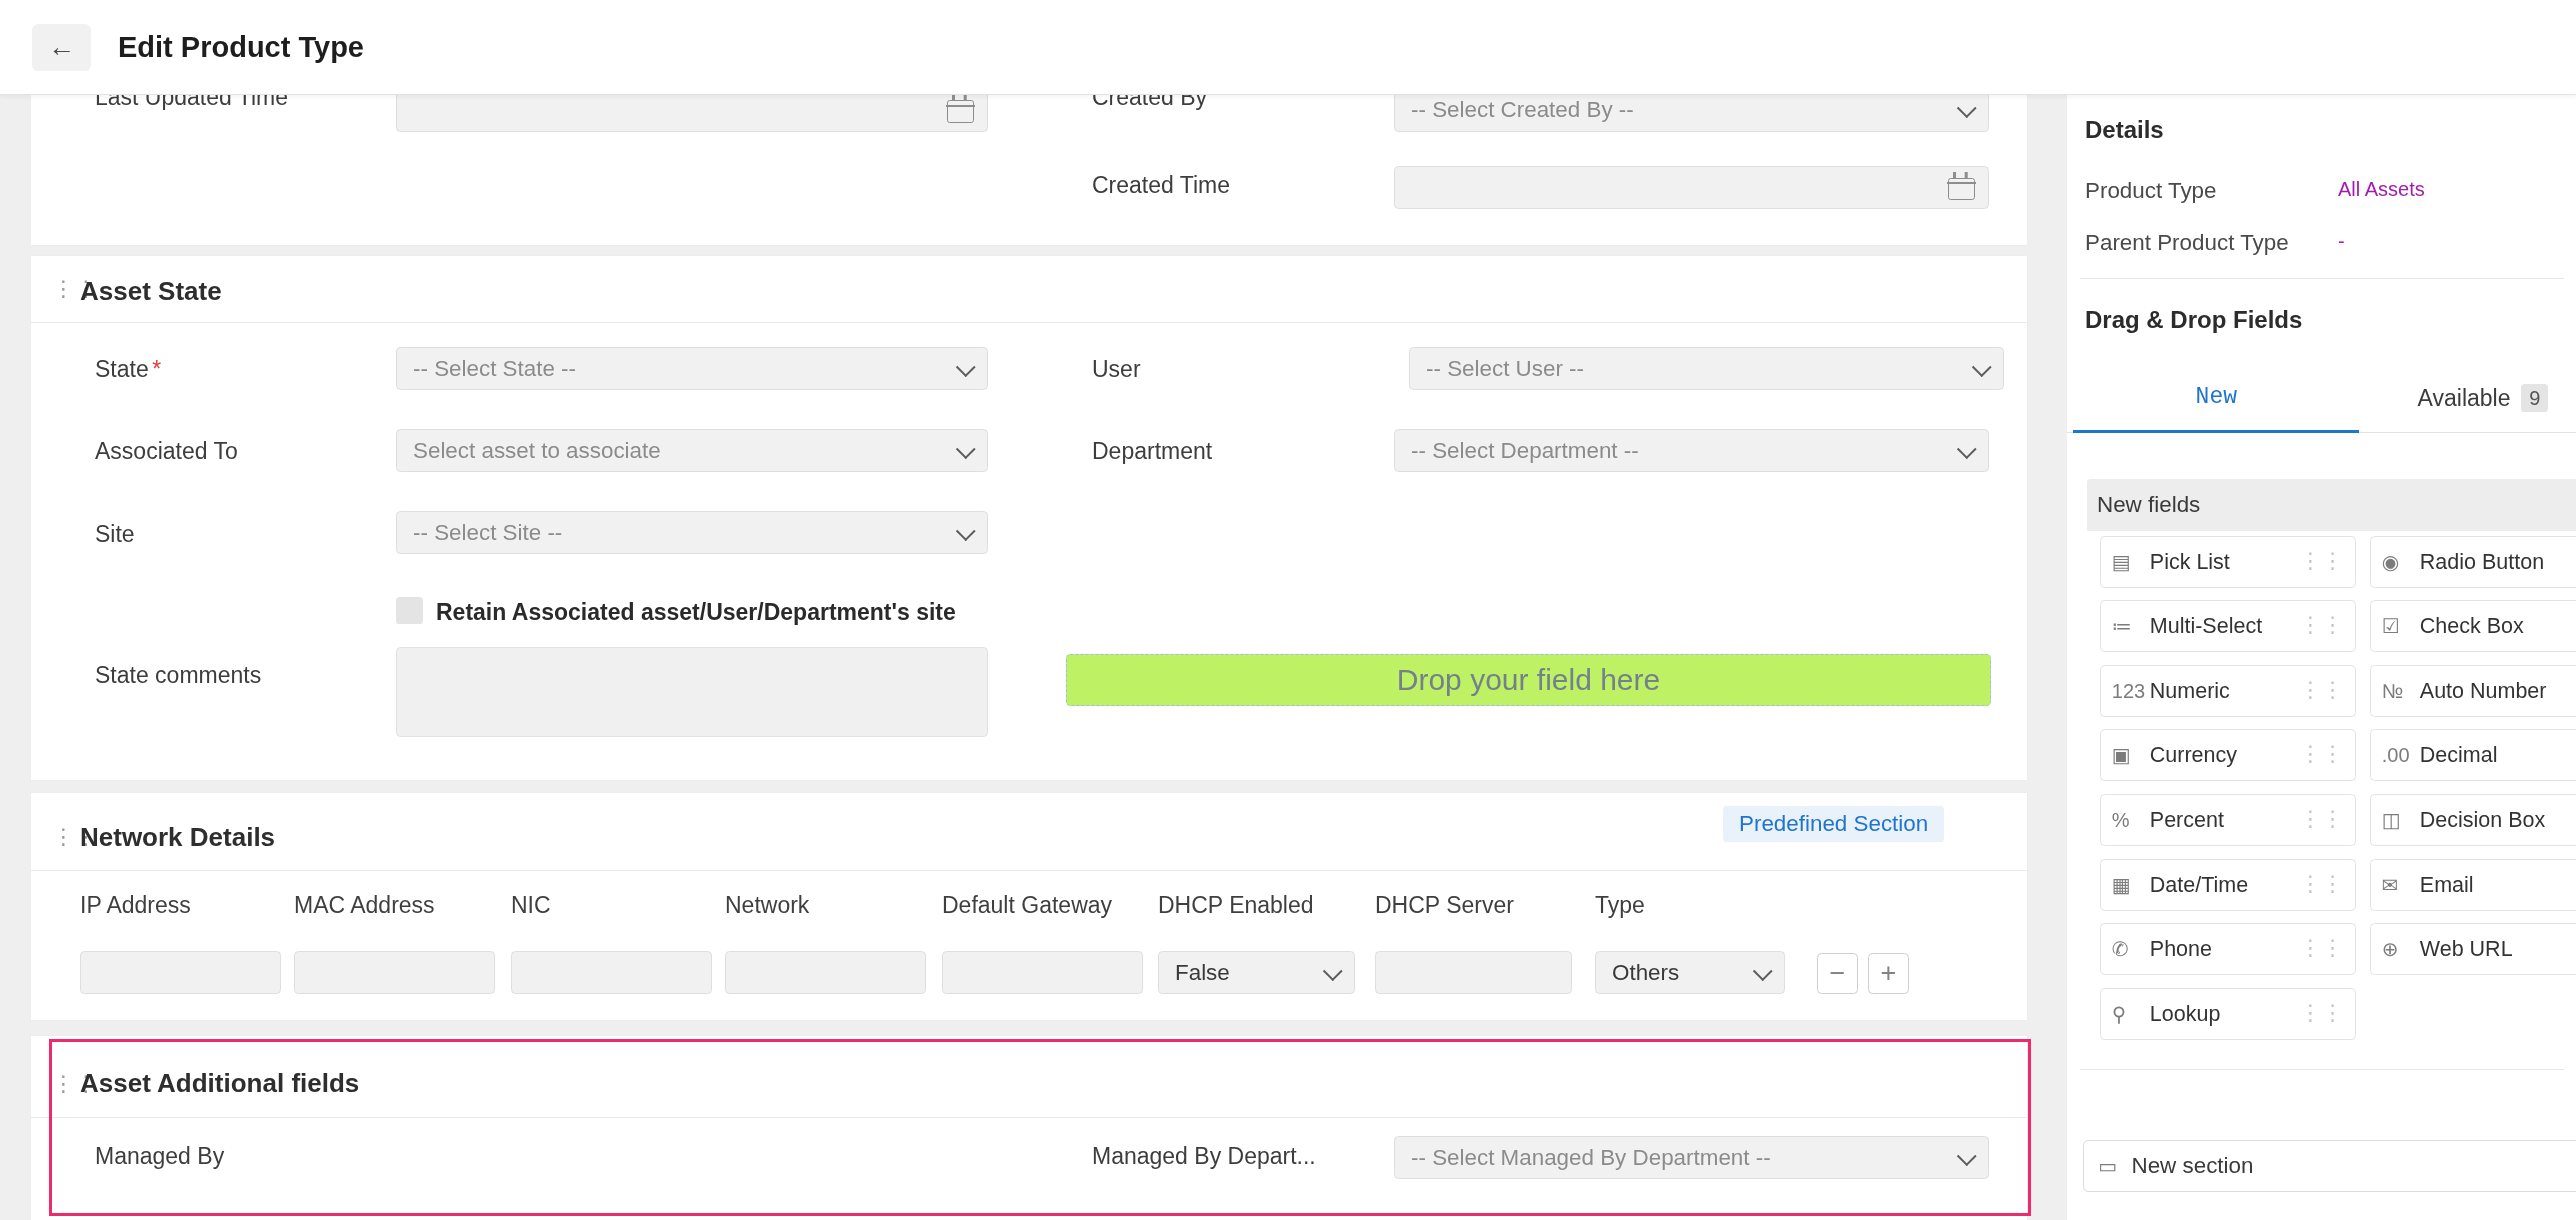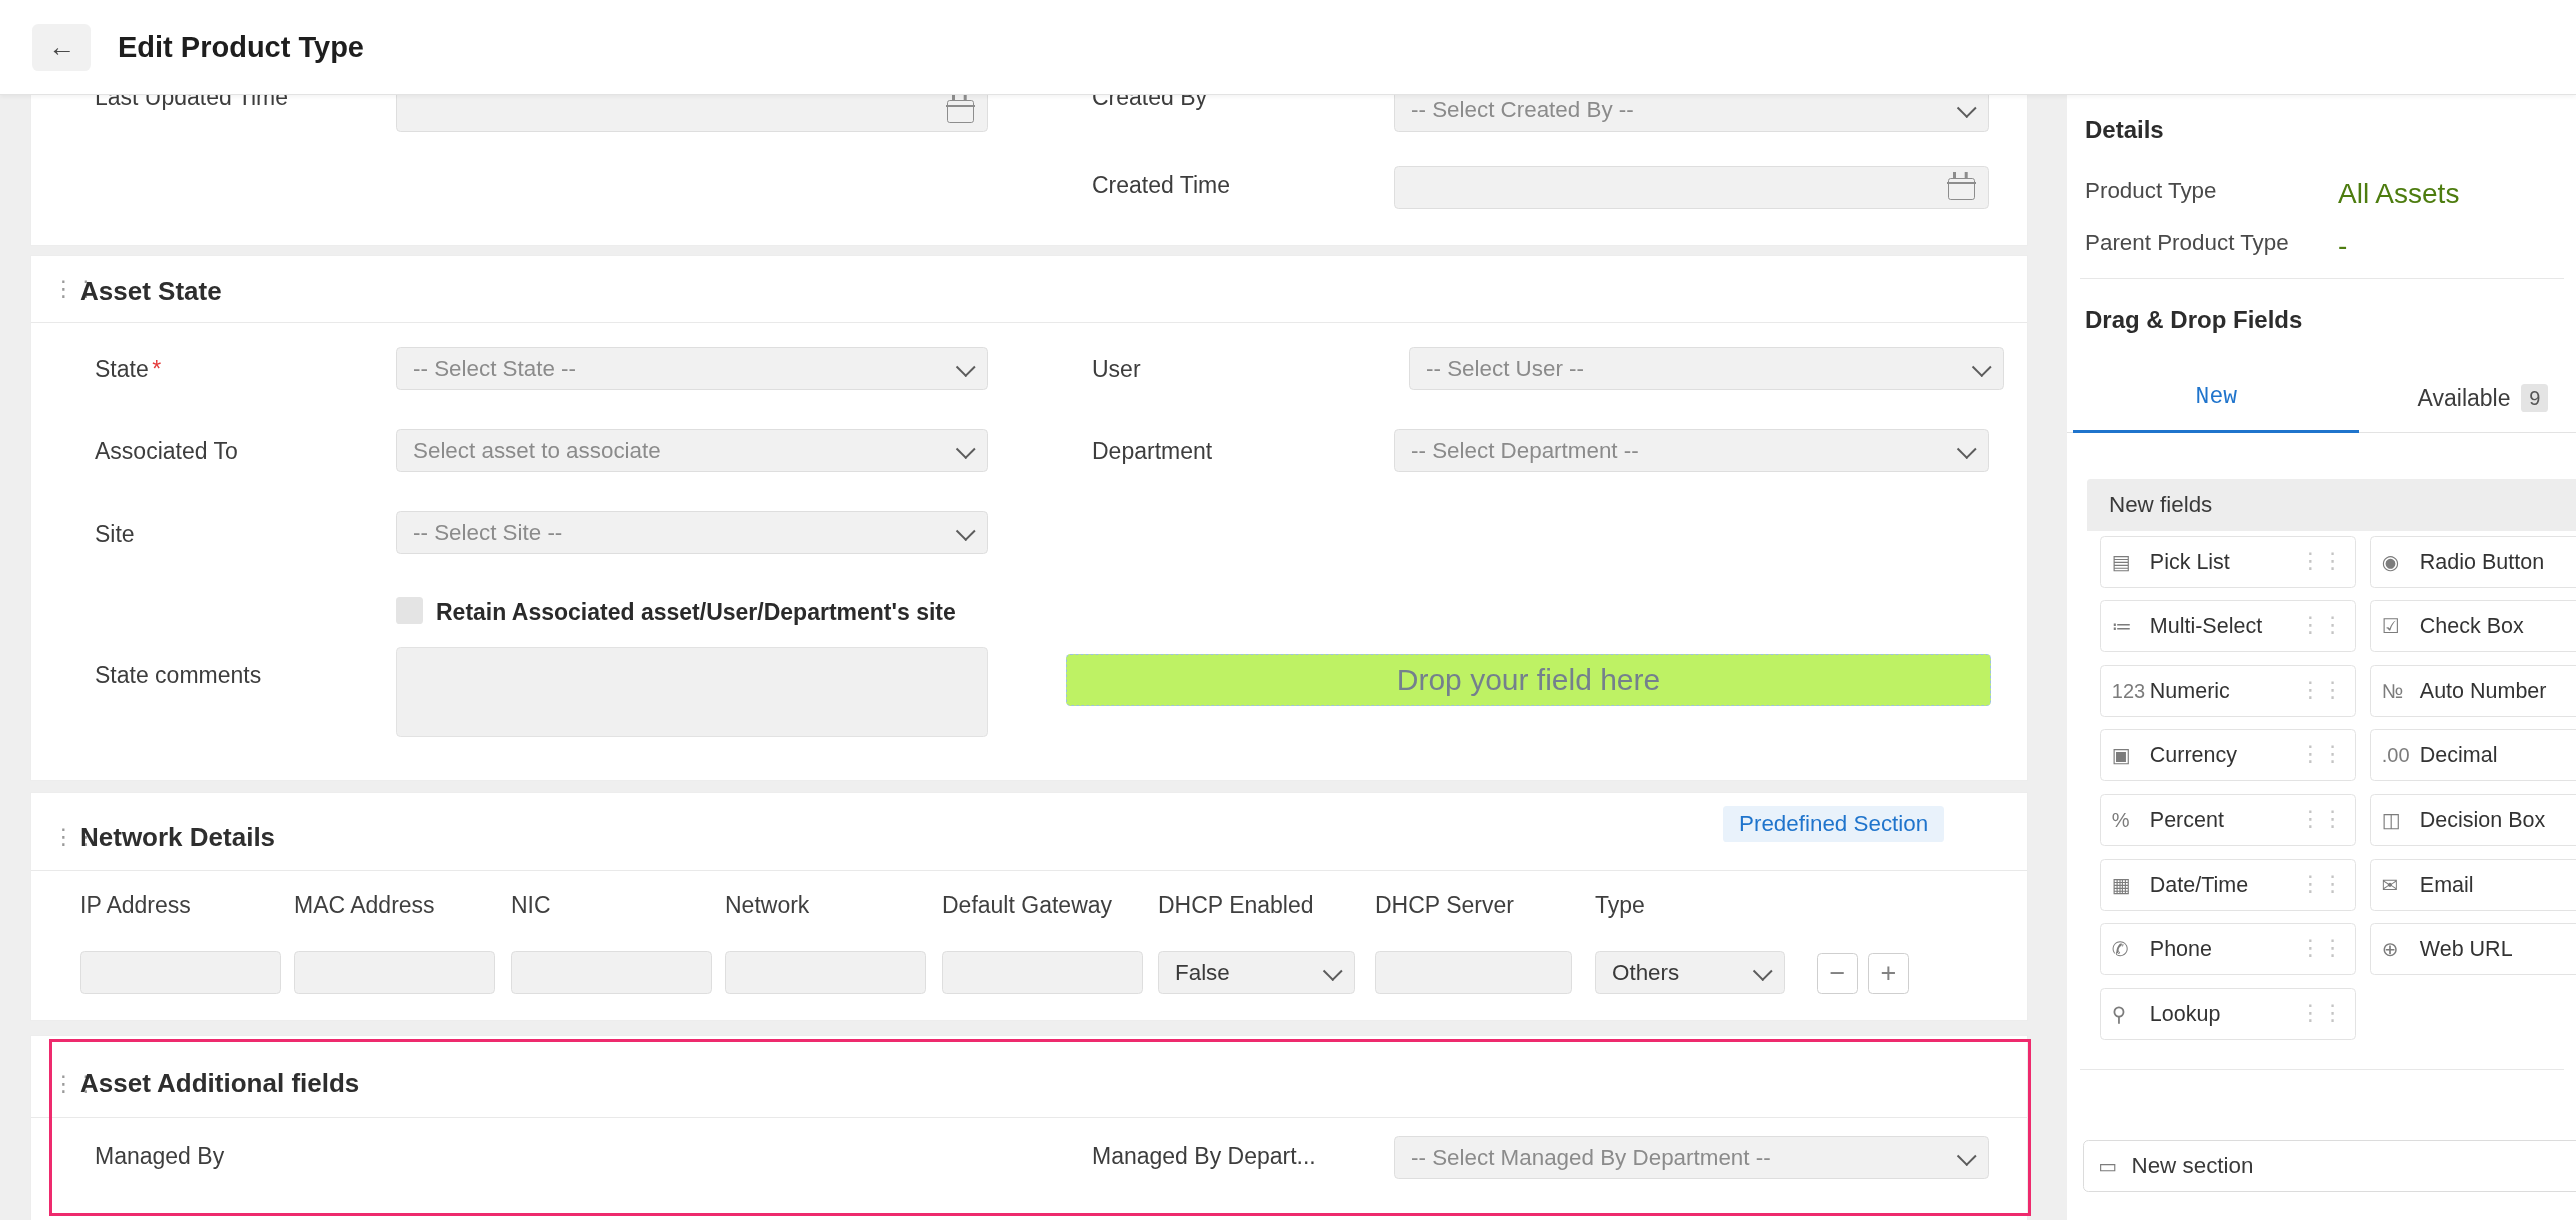--- a/index.html
+++ b/index.html
@@ -64,30 +64,30 @@
     font-size:27px;color:#828282;cursor:pointer;display:flex;align-items:center;justify-content:center;padding:0;
   }
   #annotation{
     position:absolute;left:49px;top:1039px;width:1982px;height:177px;
     border:3.6px solid #ee2a6d;z-index:60;pointer-events:none;box-sizing:border-box;
   }
   
   #sidebar{position:absolute;left:2067px;top:94px;width:509px;height:1127px;background:#fff;overflow:hidden;}
   .sb-title{position:absolute;font-size:24px;font-weight:bold;color:#2c2c2c;}
   .sb-lbl{position:absolute;font-size:22.4px;color:#4a4a4a;}
-  .sb-val{position:absolute;font-size:28px;color:#4d7c0f;}
+  .sb-val{position:absolute;font-size:20px;color:#a21caf;}
   .sb-hr{position:absolute;left:12.5px;width:484px;height:0.9px;background:#e7e7e7;}
   #tabs{position:absolute;left:0;top:269px;width:509px;height:70px;border-bottom:0.9px solid #e3e3e3;box-sizing:border-box;}
   .tab{position:absolute;top:0;height:70px;display:flex;align-items:center;justify-content:center;font-size:23px;cursor:pointer;box-sizing:border-box;}
   #tab-new{left:6.3px;width:286px;color:#1f74cc;border-bottom:3.6px solid #1f74cc;font-family:Liberation Mono, monospace;}
   #tab-available{left:323px;width:186px;color:#3c3c3c;gap:10.8px;}
   .count-badge{background:#e4e4e4;color:#555;font-size:20px;padding:2.7px 8px;border-radius:3.6px;}
   #new-fields-bar{
     position:absolute;left:20px;top:385px;width:489px;height:52px;background:#ededed;
-    display:flex;align-items:center;padding-left:22px;box-sizing:border-box;font-size:22.4px;color:#3a3a3a;
+    display:flex;align-items:center;padding-left:10px;box-sizing:border-box;font-size:22.4px;color:#3a3a3a;
     border-radius:3.6px 0 0 0;
   }
   .pill{
     position:absolute;width:256px;height:52px;background:#fff;border:0.9px solid #e3e3e3;border-radius:4.5px;
     box-sizing:border-box;display:flex;align-items:center;padding:0 10.8px;cursor:grab;
   }
   .picon{width:38px;flex:none;font-size:20px;color:#7c7c7c;text-align:left;}
   .pill .plabel{font-size:21.5px;color:#333;white-space:nowrap;}
   .pill .dots{margin-left:auto;color:#c4c4c4;}
   #new-section{

